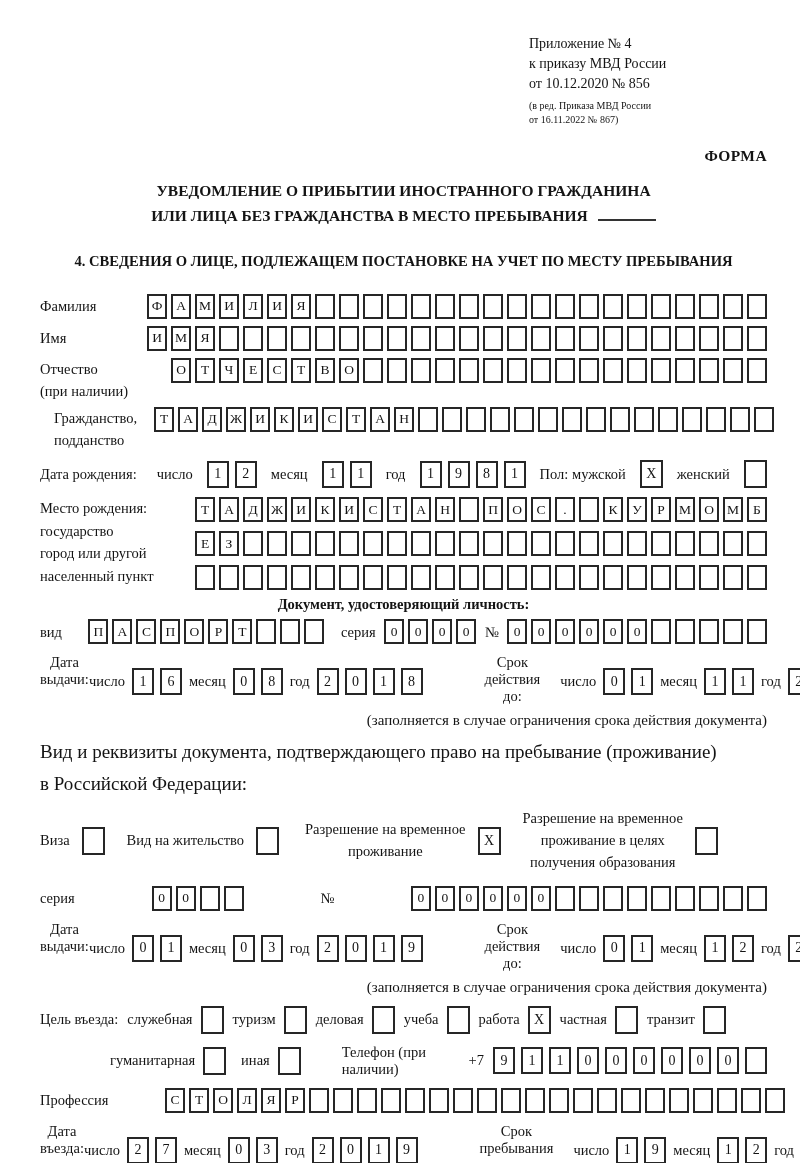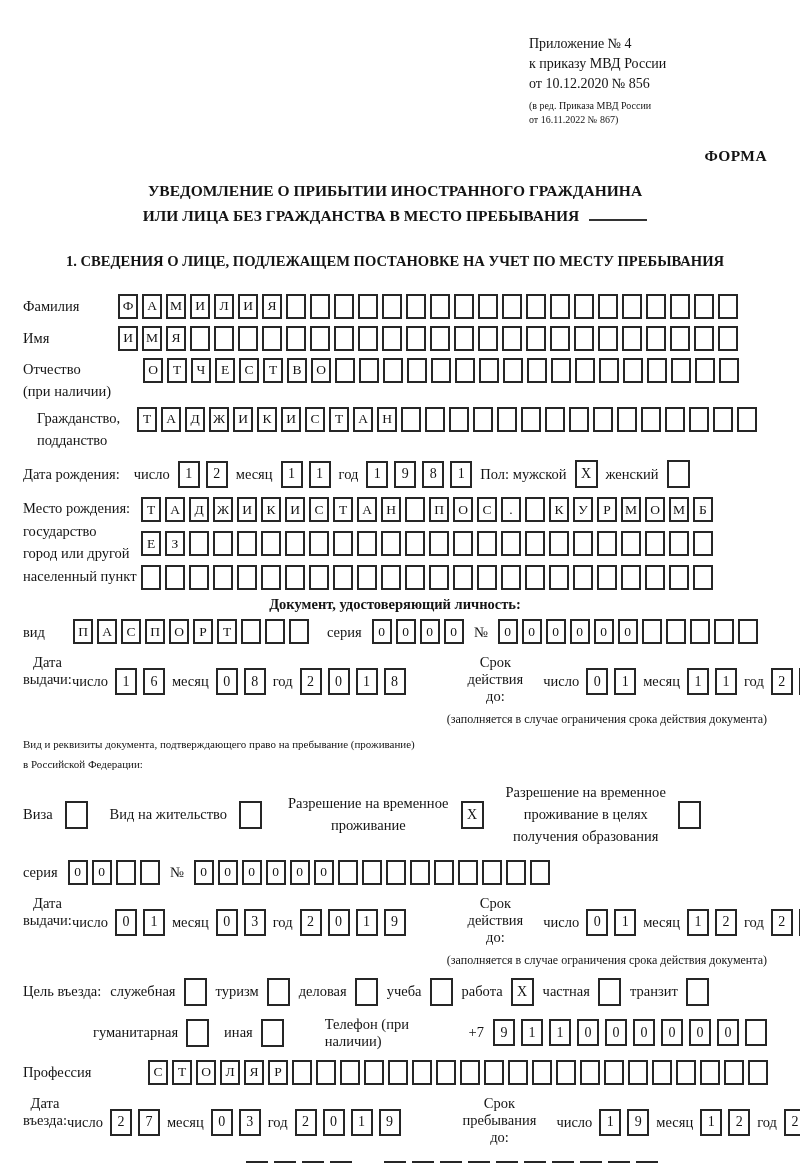--- a/index.html
+++ b/index.html
@@ -1,29 +1,29 @@
 <!DOCTYPE html>
 <html><head>
 <meta charset="utf-8">
 <style>
   html,body{margin:0;padding:0;background:#fff;}
   body{width:800px;height:1163px;overflow:hidden;color:#141414;
        font-family:"Liberation Serif","DejaVu Serif",serif;}
-  .page{box-sizing:border-box;width:800px;height:1163px;padding:34px 33px 0 23px;}
+  .page{box-sizing:border-box;width:800px;height:1163px;padding:34px 33px 0 40px;}
 
   .hdr-right{margin-left:auto;width:238px;font-size:14px;line-height:1.42;}
   .hdr-right .sm{font-size:10px;margin-top:5px;line-height:1.42;}
   .forma{text-align:right;font-weight:bold;font-size:15.5px;margin-top:20px;letter-spacing:.4px;}
 
   .title{text-align:center;font-weight:bold;font-size:15.5px;line-height:1.6;margin-top:14px;}
   .uline{display:inline-block;width:58px;border-bottom:2px solid #333;height:14px;margin-left:10px;}
 
   .sec-h{font-weight:bold;font-size:14.6px;margin-top:24px;text-align:center;}
 
-  .row{display:flex;align-items:center;margin-top:7px;}
+  .row{display:flex;align-items:center;margin-top:7px;justify-content:space-between;}
   .row.top{align-items:flex-start;}
   .lbl{font-size:14.5px;flex:0 0 auto;line-height:1.55;}
   .w95{width:95px;} .w100{width:100px;} .w118{width:118px;} .w120{width:120px;} .w85{width:85px;} .w150{width:152px;}
 
   .cells{display:flex;gap:4px;flex:0 0 auto;}
   .cell{box-sizing:content-box;width:16px;height:21px;border:2px solid #262626;display:flex;
         align-items:center;justify-content:center;font-size:13.5px;background:#fff;flex:0 0 auto;}
   .cells.big{gap:6px;}
   .cells.big .cell{width:18px;height:23px;font-size:14px;}
   .stack{display:flex;flex-direction:column;gap:9px;}
@@ -31,23 +31,23 @@
   .checkbox{box-sizing:content-box;width:19px;height:24px;border:2px solid #262626;display:inline-flex;
         align-items:center;justify-content:center;font-size:14px;flex:0 0 auto;background:#fff;}
 
   .center-bold{font-weight:bold;font-size:14.5px;text-align:center;margin-top:10px;}
 
   .dates{display:flex;margin-top:10px;}
   .dcol{display:flex;flex-direction:row;}
   .dcol .dhdr{font-size:14.5px;text-align:center;margin-bottom:4px;}
   .dgroup{display:flex;align-items:center;gap:7px;font-size:14.5px;}
   .dcol.right{margin-left:62px;gap:20px;}
-  .note{font-size:12px;text-align:right;margin-top:3px;}
-
-  .plain{font-size:11px;margin-top:9px;line-height:1.5;}
+  .note{font-size:15px;text-align:right;margin-top:3px;}
+
+  .plain{font-size:19px;margin-top:9px;line-height:1.5;}
 
   .optline{display:flex;align-items:center;gap:9px;font-size:14.5px;margin-top:10px;flex-wrap:nowrap;}
   .opt{display:flex;align-items:center;gap:8px;}
 
   .permits{display:flex;align-items:center;margin-top:10px;font-size:14.5px;gap:12px;}
   .permits .txt{line-height:1.5;}
   .permits .ctr{text-align:center;}
 </style>
 </head>
 <body>
@@ -66,21 +66,21 @@
 
   <div class="forma">ФОРМА</div>
 
   <div class="title">
     <div>УВЕДОМЛЕНИЕ О ПРИБЫТИИ ИНОСТРАННОГО ГРАЖДАНИНА</div>
     <div>
       <span>ИЛИ ЛИЦА БЕЗ ГРАЖДАНСТВА В МЕСТО ПРЕБЫВАНИЯ</span><span class="uline"></span>
     </div>
   </div>
 
-  <div class="sec-h">1. СВЕДЕНИЯ О ЛИЦЕ, ПОДЛЕЖАЩЕМ ПОСТАНОВКЕ НА УЧЕТ ПО МЕСТУ ПРЕБЫВАНИЯ</div>
+  <div class="sec-h">4. СВЕДЕНИЯ О ЛИЦЕ, ПОДЛЕЖАЩЕМ ПОСТАНОВКЕ НА УЧЕТ ПО МЕСТУ ПРЕБЫВАНИЯ</div>
 
   <div class="row" style="margin-top:24px;">
     <span class="lbl w95">Фамилия</span>
     <span class="cells">
         <span class="cell">Ф</span>
         <span class="cell">А</span>
         <span class="cell">М</span>
         <span class="cell">И</span>
         <span class="cell">Л</span>
         <span class="cell">И</span>
@@ -317,21 +317,21 @@
           <span class="cell"></span>
           <span class="cell"></span>
           <span class="cell"></span>
           <span class="cell"></span>
         </span>
     </span>
   </div>
 
   <div class="center-bold" style="margin-top:6px;">Документ, удостоверяющий личность:</div>
 
-  <div class="row" style="margin-top:6px;gap:10px;">
+  <div class="row" style="margin-top:6px;gap:2px;">
     <span class="lbl" style="width:40px;">вид</span>
     <span class="cells">
         <span class="cell">П</span>
         <span class="cell">А</span>
         <span class="cell">С</span>
         <span class="cell">П</span>
         <span class="cell">О</span>
         <span class="cell">Р</span>
         <span class="cell">Т</span>
         <span class="cell"></span>

